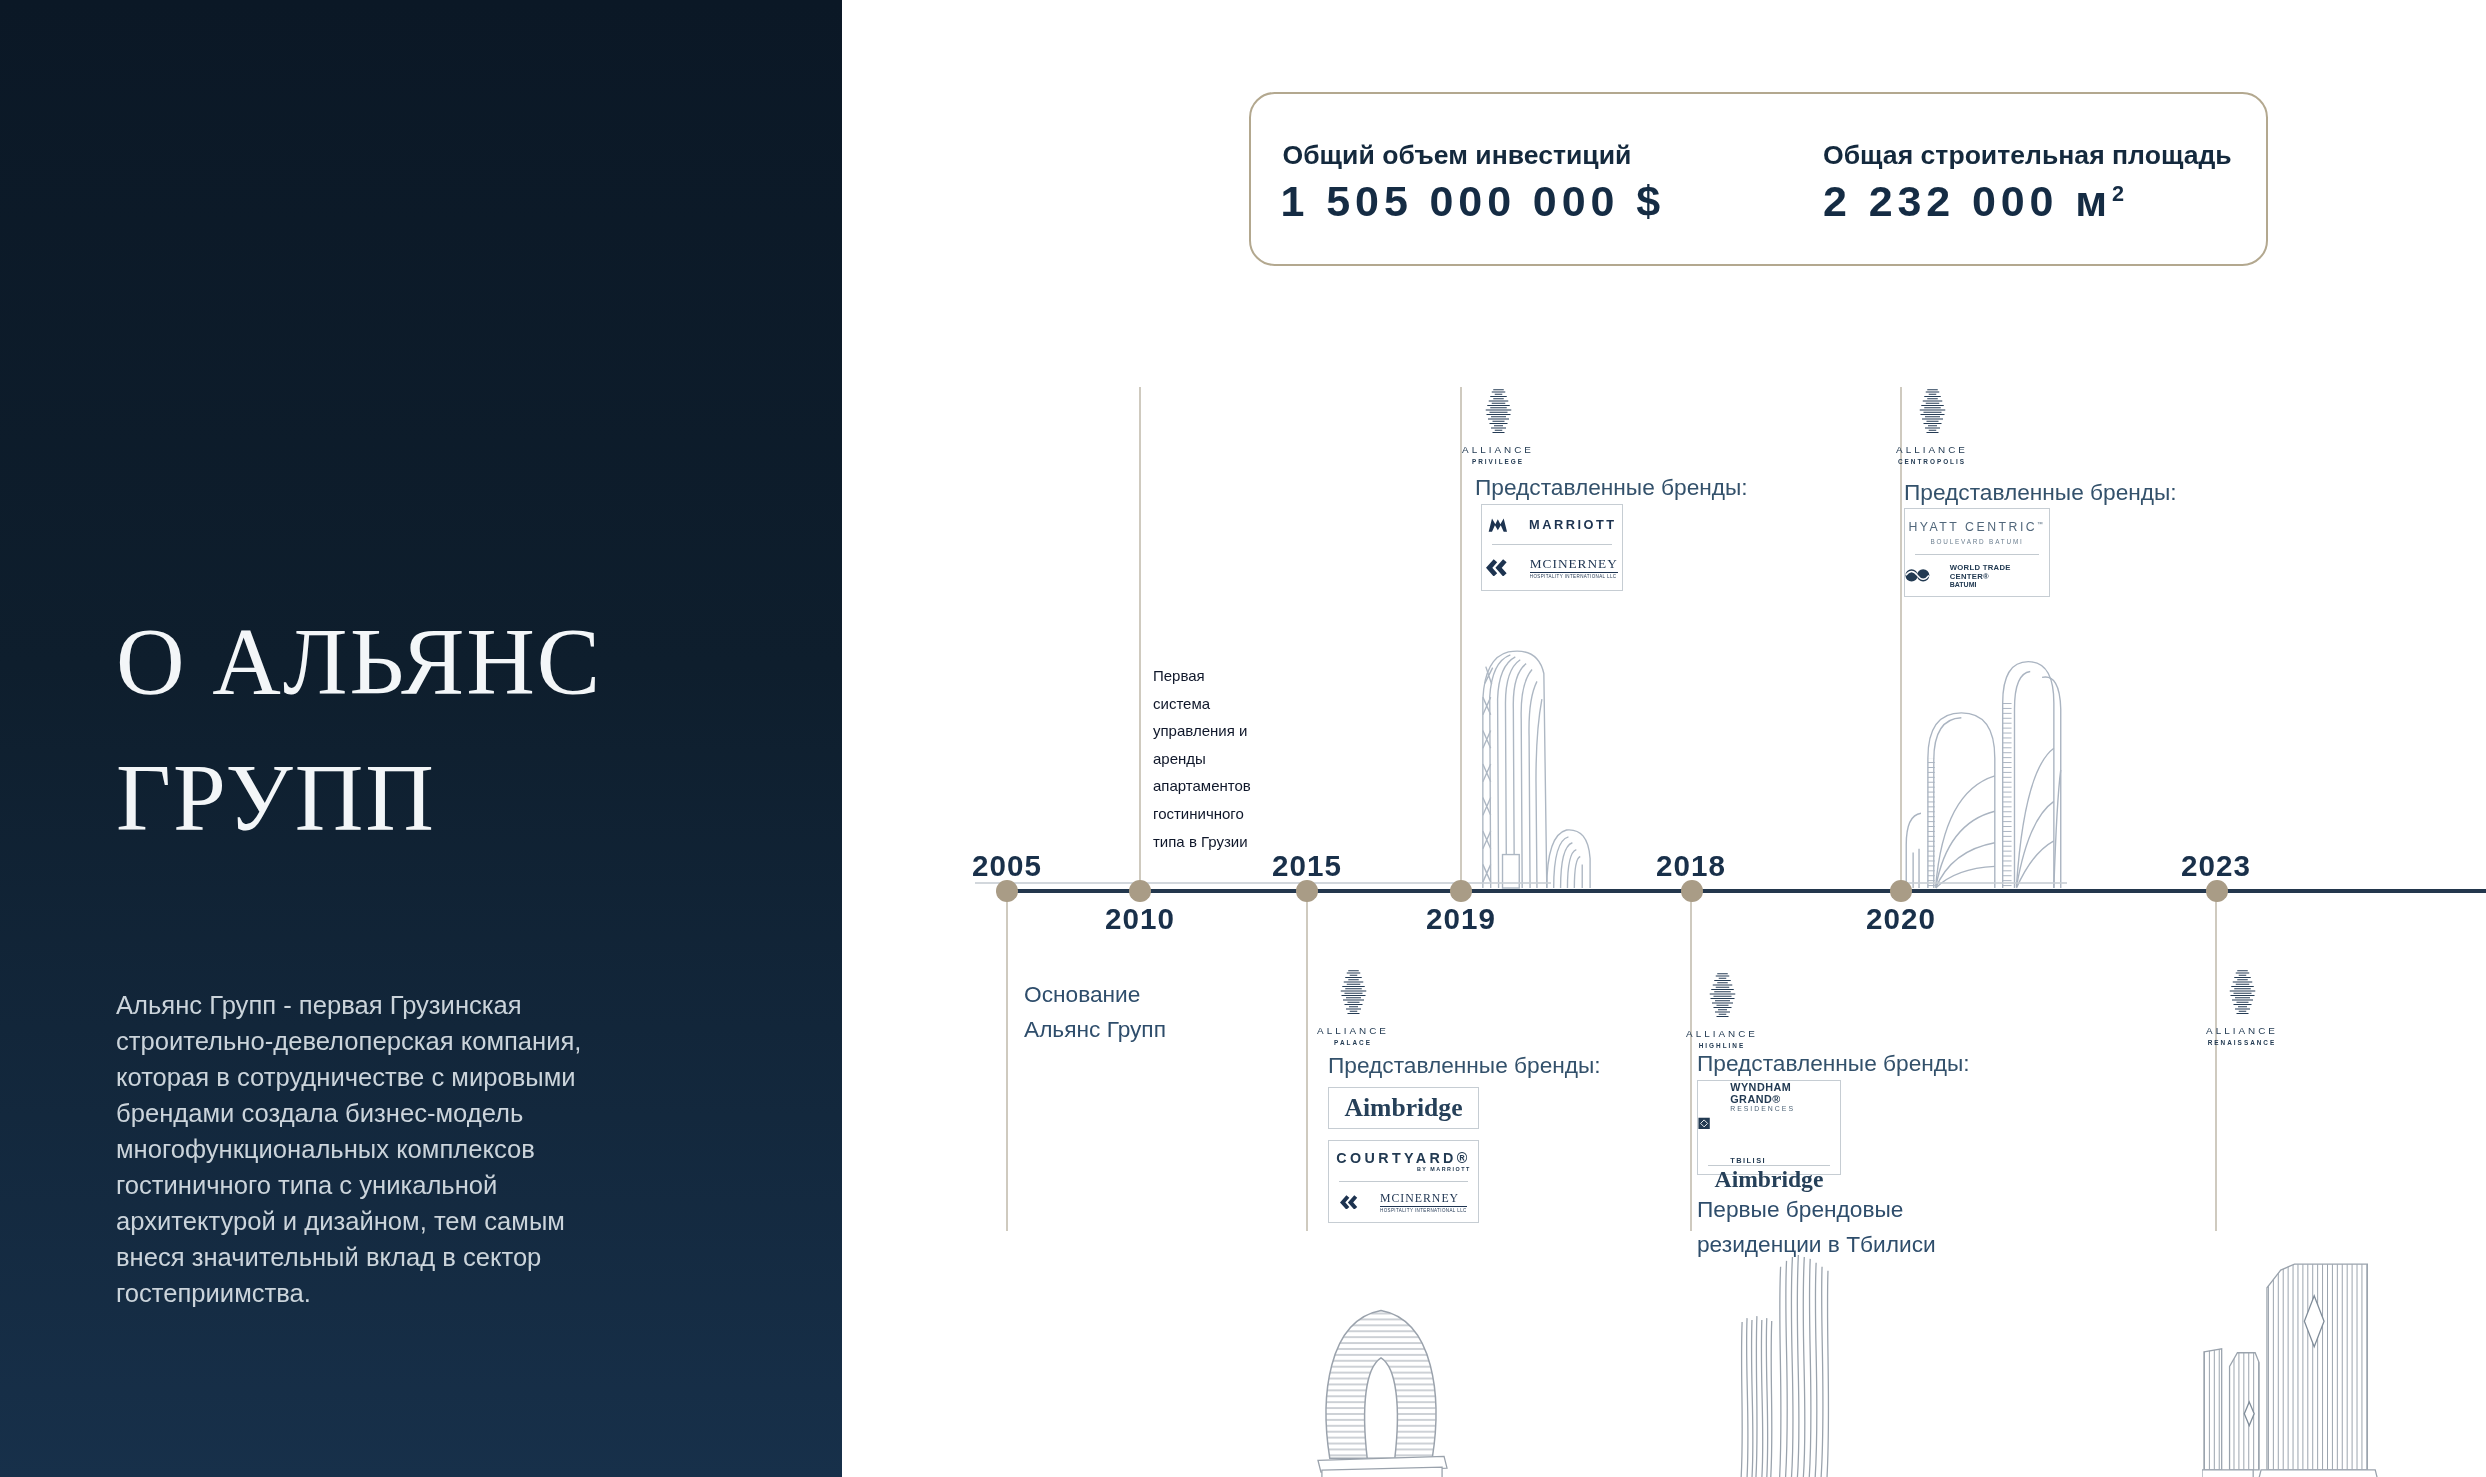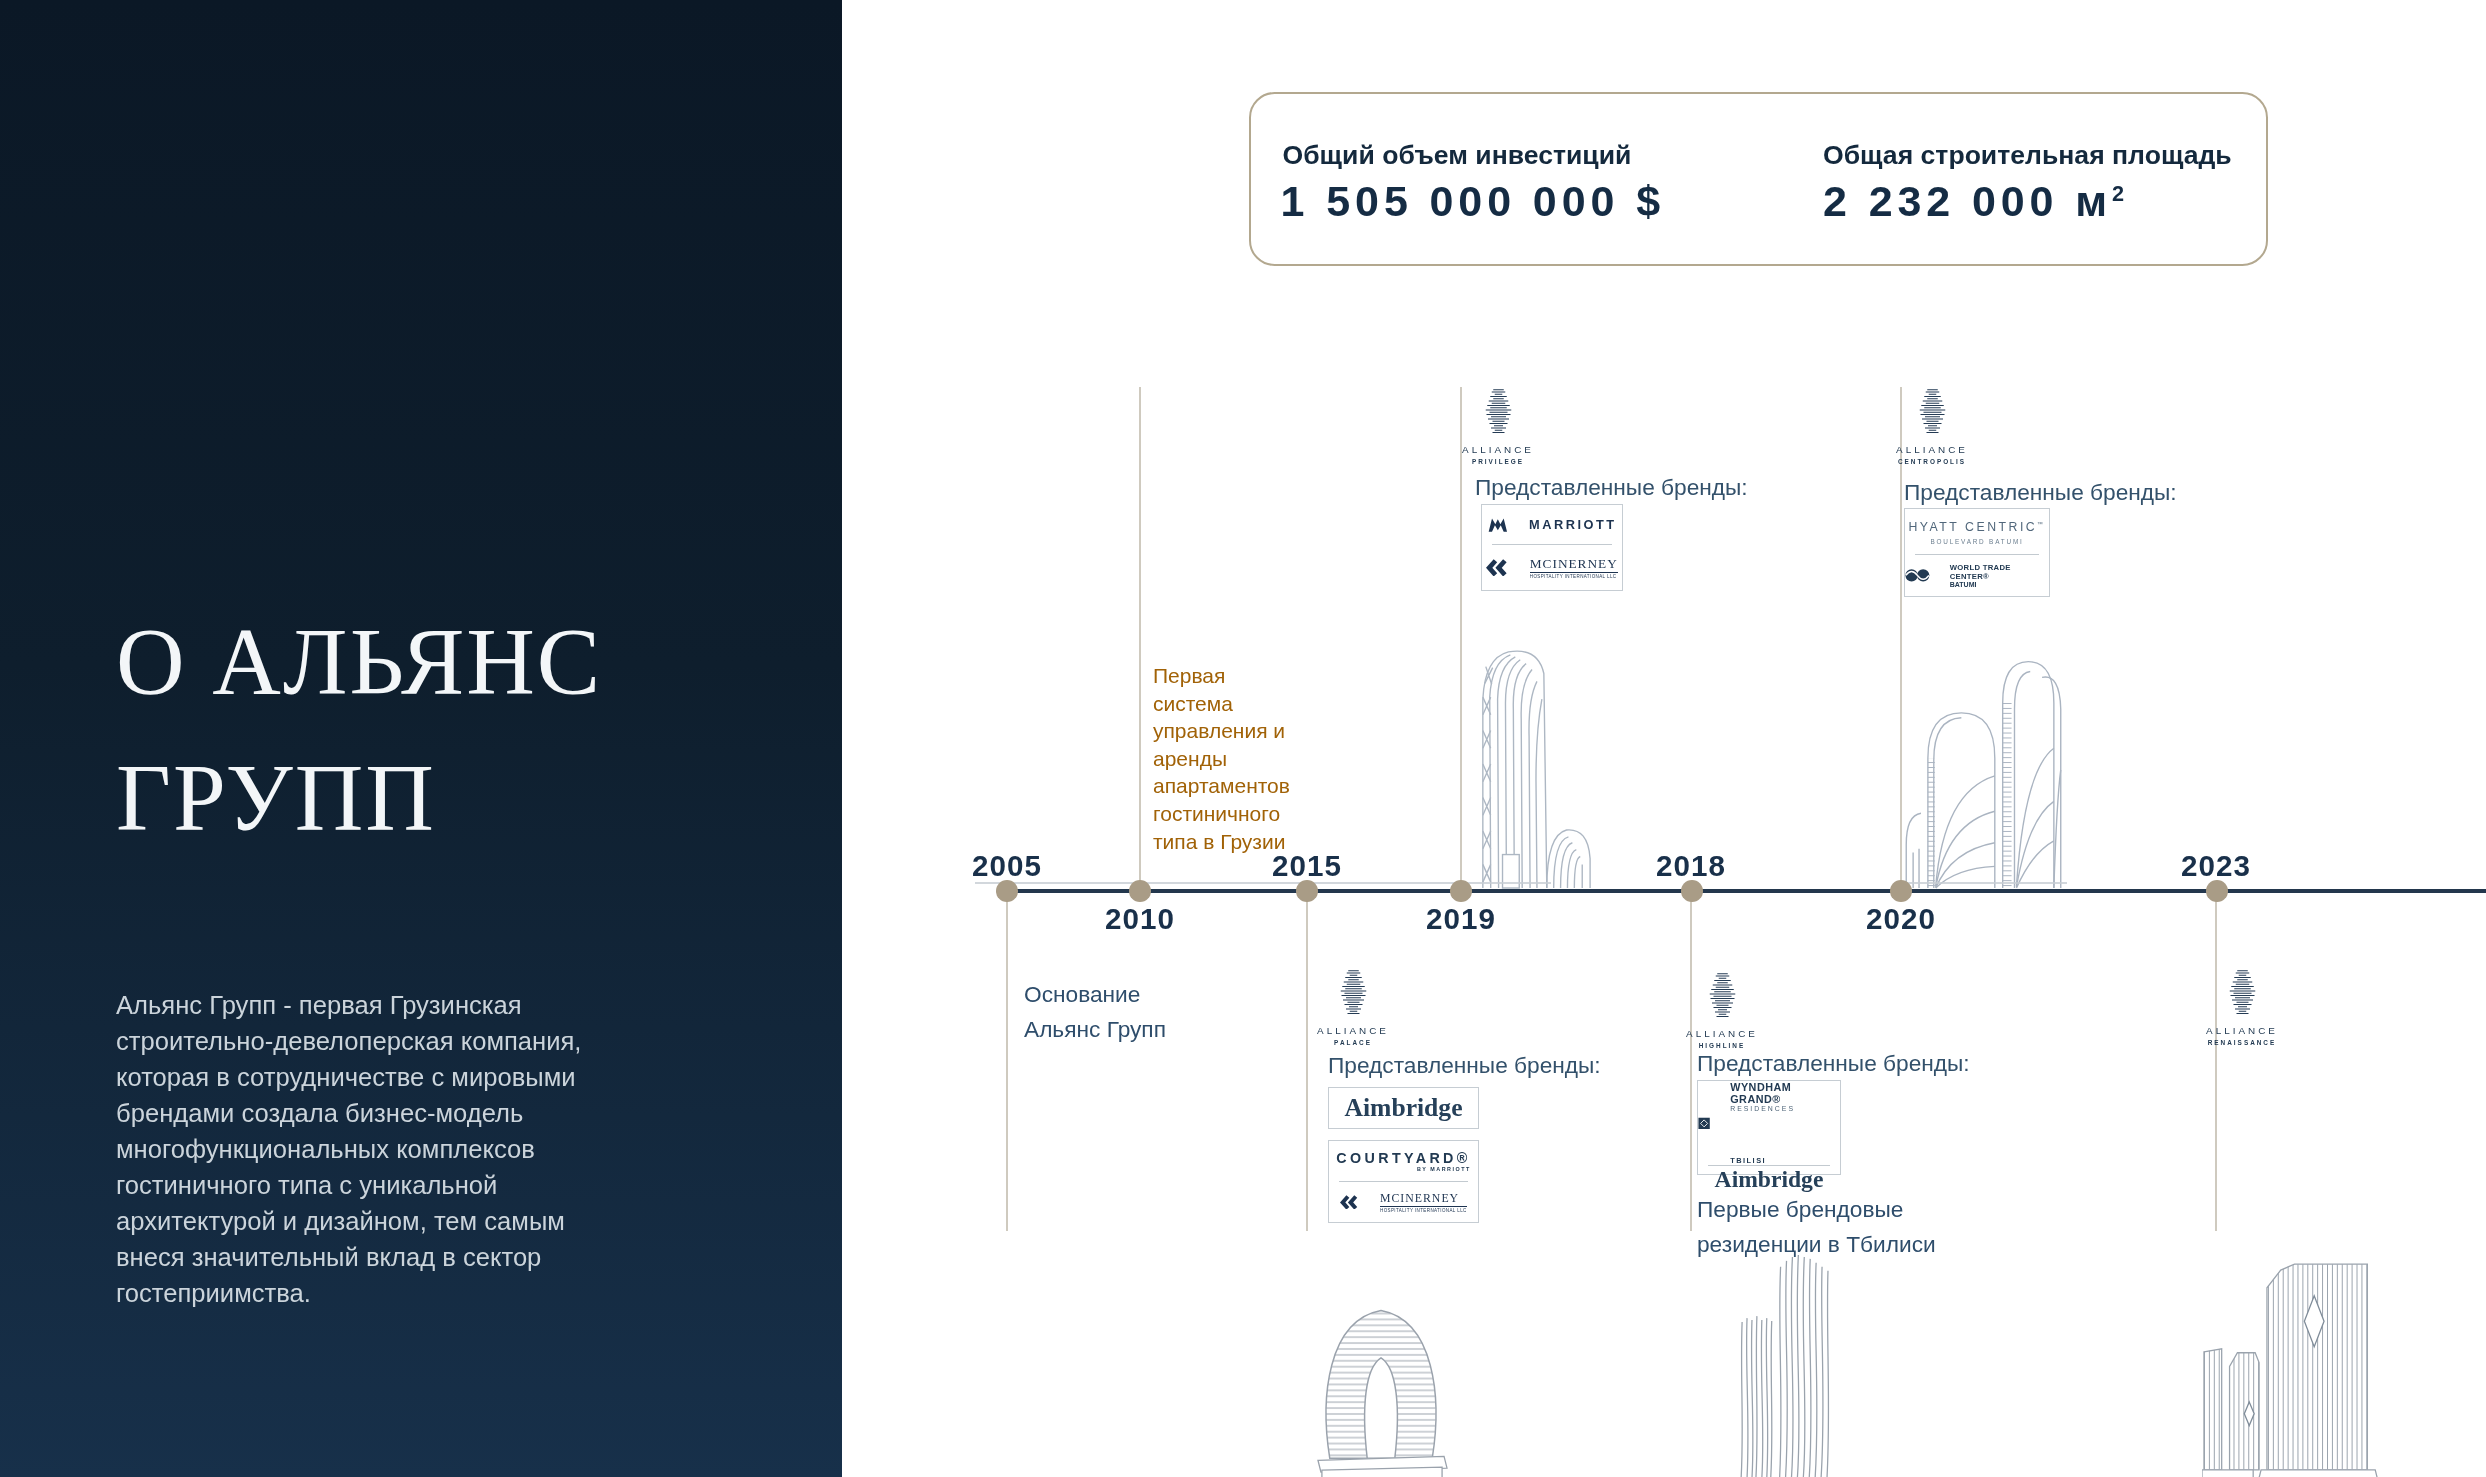--- a/index.html
+++ b/index.html
@@ -36,21 +36,21 @@
   .year-below{top:902px;}
 
   
   .alogo{width:158px;text-align:center;}
   .alogo svg{display:inline-block;}
   .alogo-name{font-size:9.9px;letter-spacing:3px;color:#223a52;font-weight:400;margin-top:3.9px;}
   .alogo-sub{font-size:6.4px;letter-spacing:2px;color:#223a52;font-weight:700;margin-top:3px;}
 
   .brand-label{font-size:22.7px;color:#33516b;}
   .milestone{font-size:22.7px;line-height:35px;color:#2e4d6b;}
-  .milestone-sm{font-size:21px;line-height:27.6px;color:#a16207;}
+  .milestone-sm{font-size:15px;line-height:27.6px;color:#0f172a;}
 
   
   .bbox{background:#ffffff;border:1.5px solid #c6cdd3;box-sizing:border-box;
         display:flex;flex-direction:column;align-items:center;justify-content:space-evenly;}
   .bdiv{width:86%;height:0;border-top:1px solid #c3cad0;}
   .row{display:flex;align-items:center;justify-content:center;gap:20px;}
   .marriott-txt{font-size:12.8px;font-weight:700;letter-spacing:2.5px;color:#1d3350;}
   .mci-name{display:block;font-family:"Liberation Serif","DejaVu Serif",serif;
             font-size:13.3px;letter-spacing:1px;color:#1d3350;}
   .mci-sub{display:block;font-size:4.5px;letter-spacing:0.4px;color:#1d3350;

